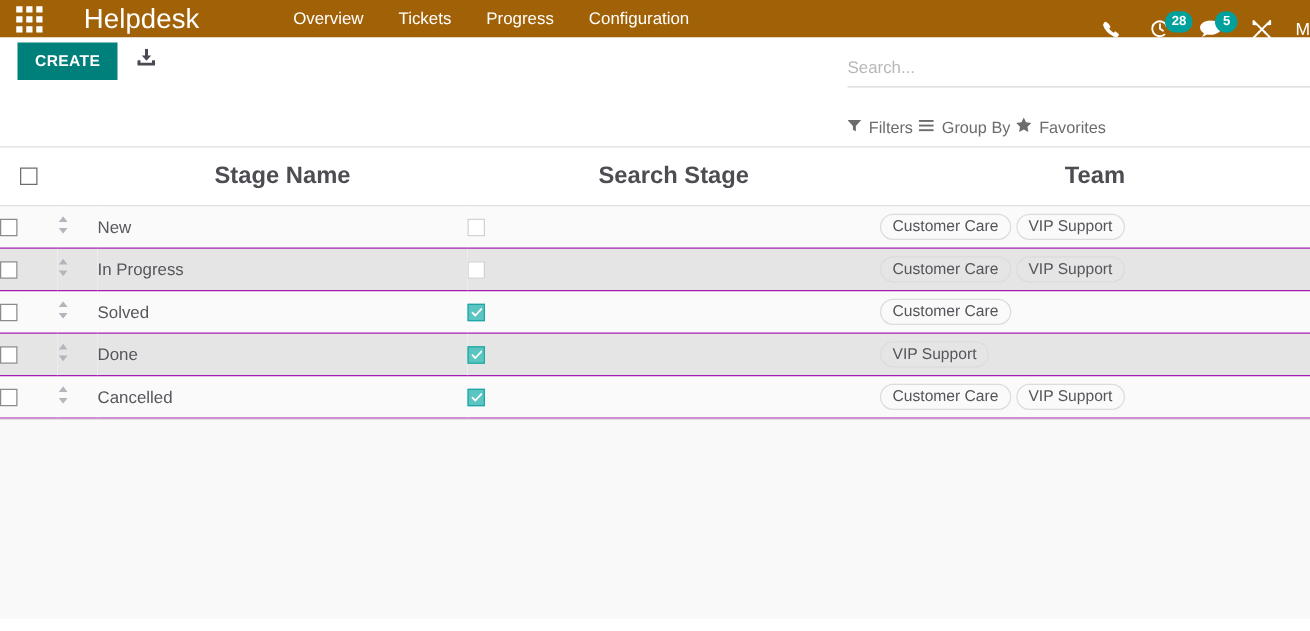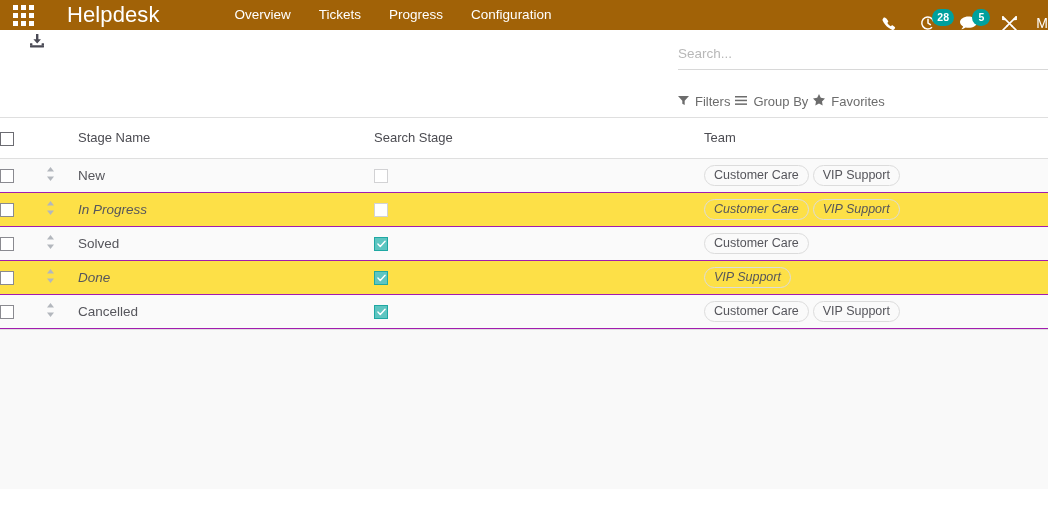--- a/index.html
+++ b/index.html
@@ -175,39 +175,39 @@
   
   .table-area {
     background: #ffffff;
   }
   table.list {
     width: 100%;
     border-collapse: collapse;
     table-layout: fixed;
   }
   table.list thead th {
-    text-align: left;
-    font-size: 13px;
+    text-align: center;
+    font-size: 19px;
     color: #4c4c52;
-    font-weight: normal;
+    font-weight: bold;
     padding: 12px 0 12px 0;
     border-bottom: 1px solid #dfdfdf;
     background: #ffffff;
     white-space: nowrap;
   }
   table.list tbody td {
     font-size: 13.5px;
     color: #56565c;
     padding: 0;
     height: 34px;
     border-bottom: 1px solid #a21caf;
     vertical-align: middle;
   }
   tbody tr.odd td { background: #fafafa; }
-  tbody tr.even td { background: #fde047; font-style: italic; }
+  tbody tr.even td { background: #e5e5e5; }
 
   .col-check { width: 46px; }
   .col-handle { width: 32px; }
   .col-name { width: 296px; }
   .col-closing { width: 330px; }
   .col-team { width: auto; }
 
   .cell-pad-check { padding-left: 15px; }
   .cell-pad-name { padding-left: 5px; }
 
@@ -329,20 +329,21 @@
 
     <div class="user-initial">M</div>
 
   </div>
 </div>
 
 <div class="control-panel">
 
   <div class="cp-left">
     <div class="cp-buttons">
+      <button class="btn-create">CREATE</button>
       <span class="import-btn">
         <span>
           <svg width="16" height="16" viewBox="0 0 16 16" fill="#4a4a55">
             <path d="M7 0h2.4v5.3h2.6L8.2 9.6 4.4 5.3H7V0z"></path>
             <rect x="1" y="11.2" width="14" height="2.2" rx="0.4"></rect>
             <rect x="1" y="9.2" width="2.4" height="2.2" rx="0.4"></rect>
             <rect x="12.6" y="9.2" width="2.4" height="2.2" rx="0.4"></rect>
           </svg>
         </span>
       </span>

